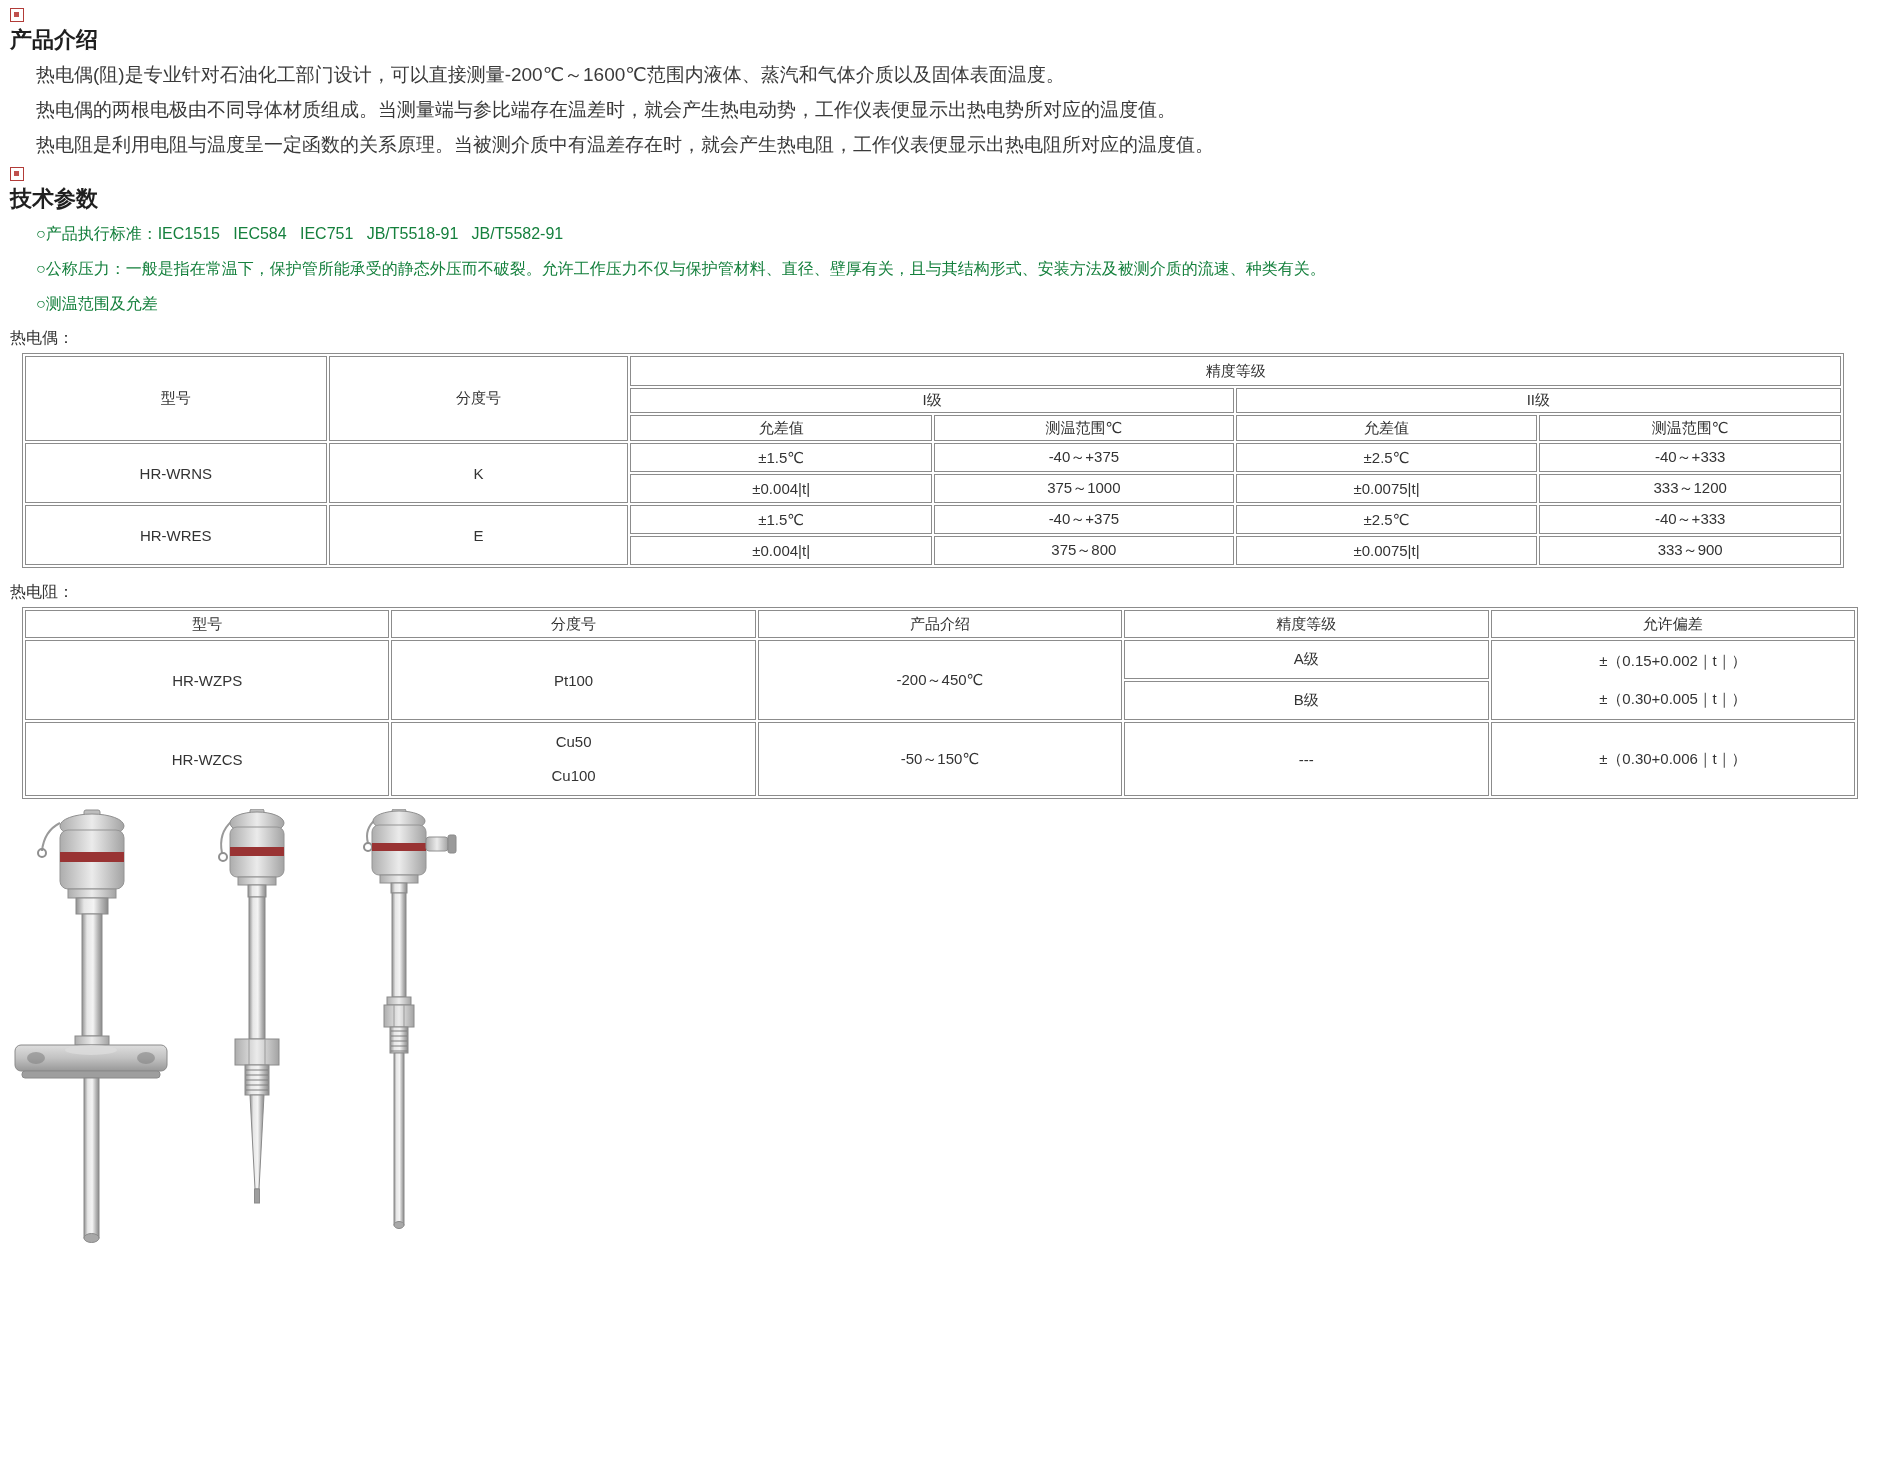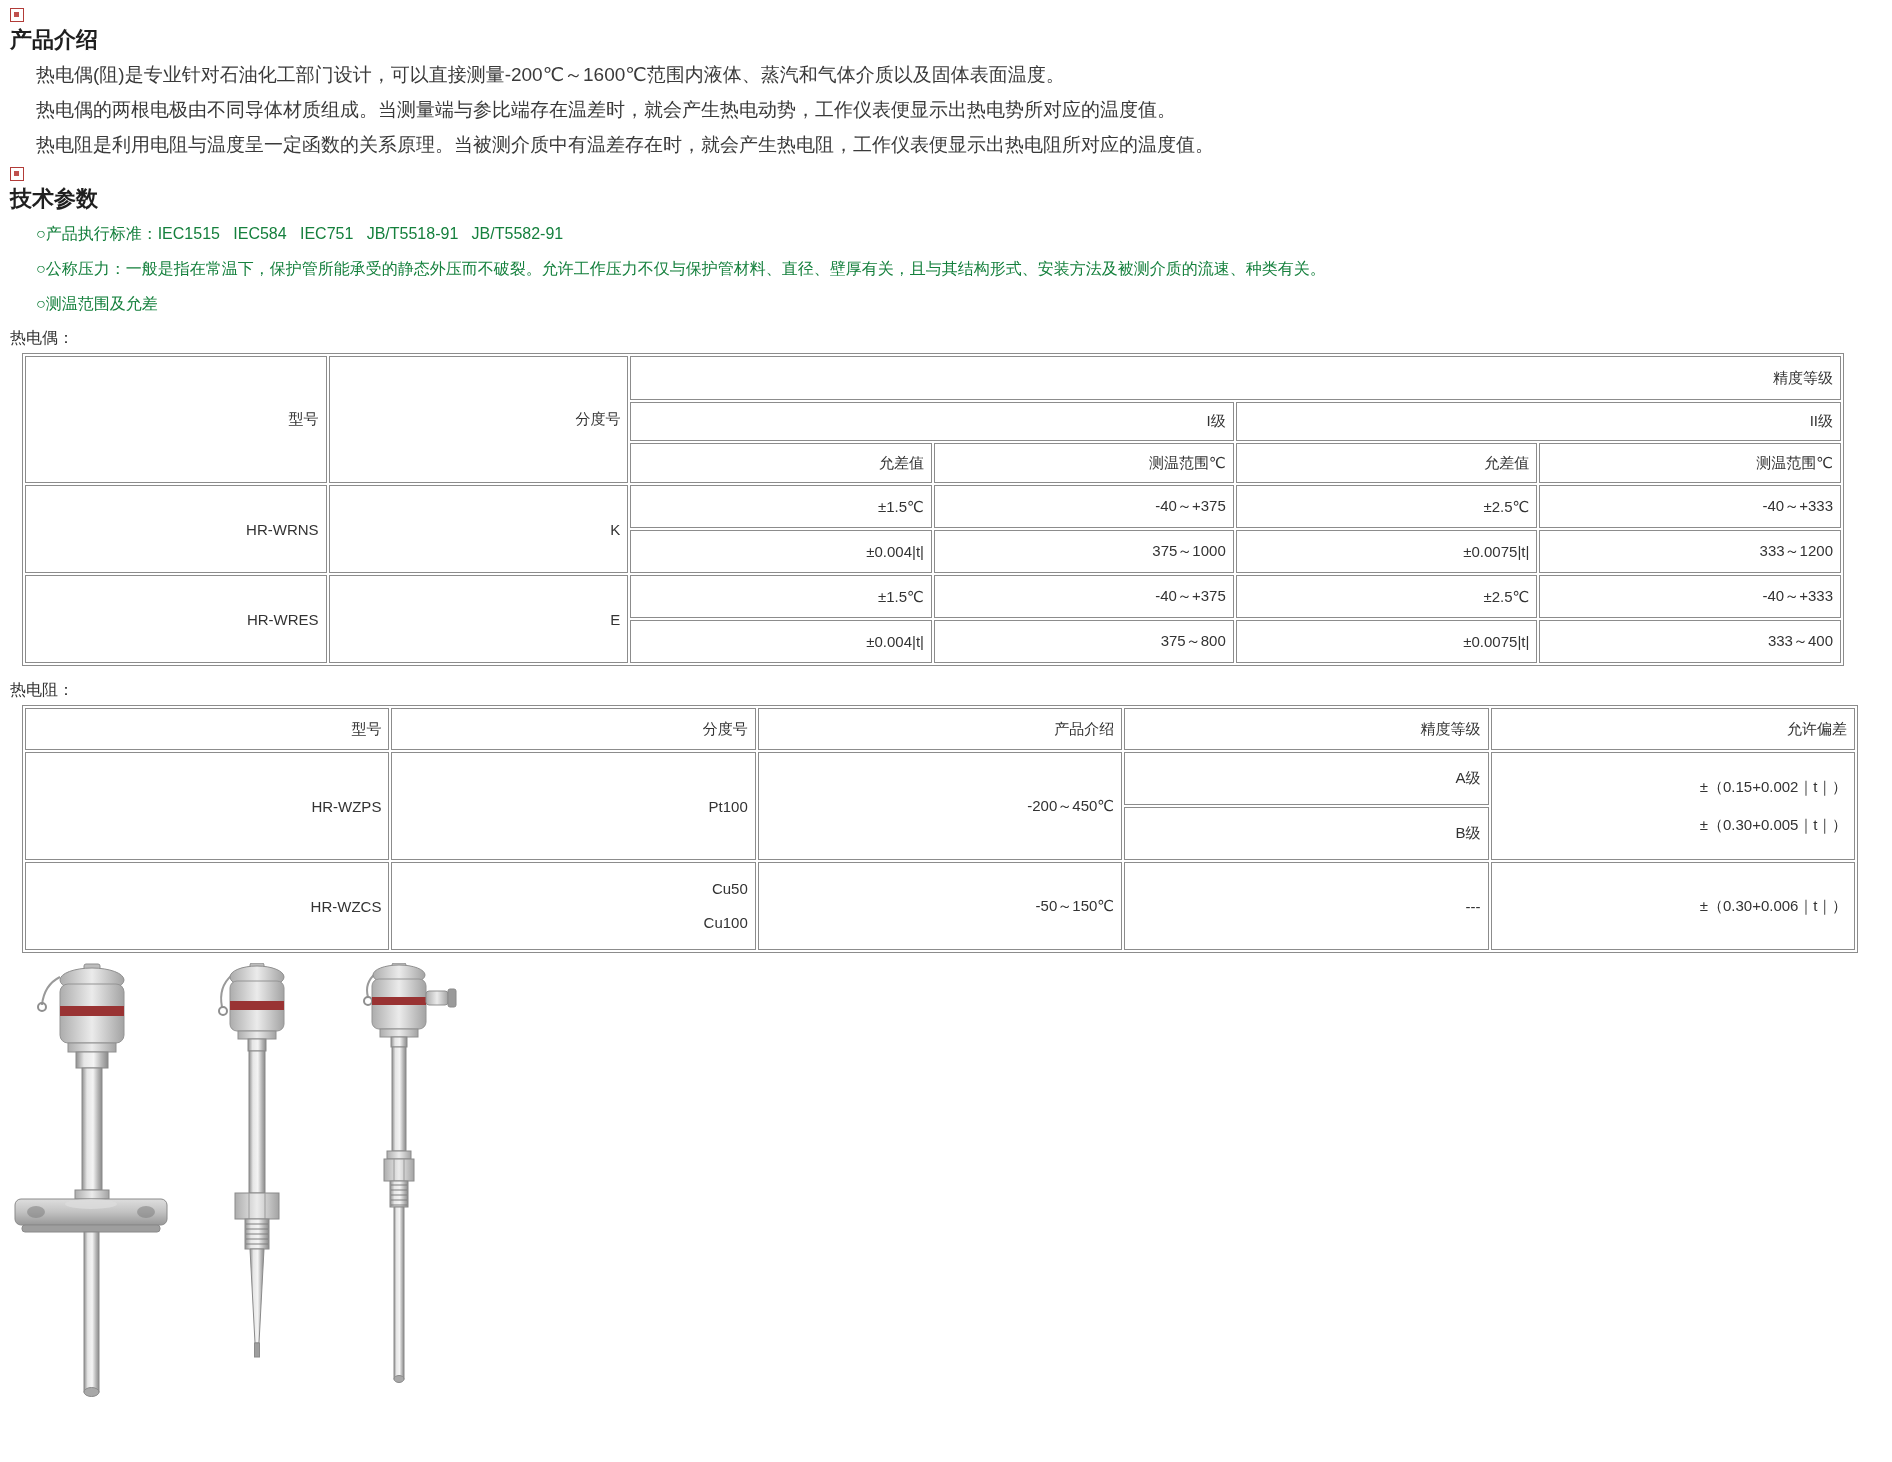--- a/index.html
+++ b/index.html
@@ -36,22 +36,22 @@
   .tbl-label {
     margin:14px 0 0 10px; font-size:16px; line-height:20px; color:#333;
   }
 
   table.datatable {
     border-collapse:separate; border-spacing:2px; table-layout:fixed;
     margin:5px 0 0 22px; background:#ffffff;
     border:1px solid #8c8c8c;
   }
   table.datatable td {
-    border:1px solid #8c8c8c; text-align:right; vertical-align:middle;
-    font-size:15px; color:#333; padding:7px; overflow:hidden;
+    border:1px solid #8c8c8c; text-align:center; vertical-align:middle;
+    font-size:15px; color:#333; padding:0; overflow:hidden;
   }
   table.t1 { width:1822px; }
   table.t2 { width:1836px; }
   tr.t1-r1 td { height:28px; }
   tr.t1-r2 td { height:23px; }
   tr.t1-r3 td { height:24px; }
   tr.t1-data td { height:27px;margin-top:11px; }
   tr.t2-head td { height:26px; }
   tr.t2-sub td { height:37px; }
   tr.t2-big td { height:72px; }
@@ -133,21 +133,21 @@
       <td rowspan="2">E</td>
       <td>±1.5℃</td>
       <td>-40～+375</td>
       <td>±2.5℃</td>
       <td>-40～+333</td>
     </tr>
     <tr class="t1-data">
       <td>±0.004|t|</td>
       <td>375～800</td>
       <td>±0.0075|t|</td>
-      <td>333～400</td>
+      <td>333～900</td>
     </tr>
   </tbody>
     </table>
 
   <div class="tbl-label">热电阻：</div>
 
   <table class="datatable t2">
     <colgroup>
         <col style="width:20%">
         <col style="width:20%">

